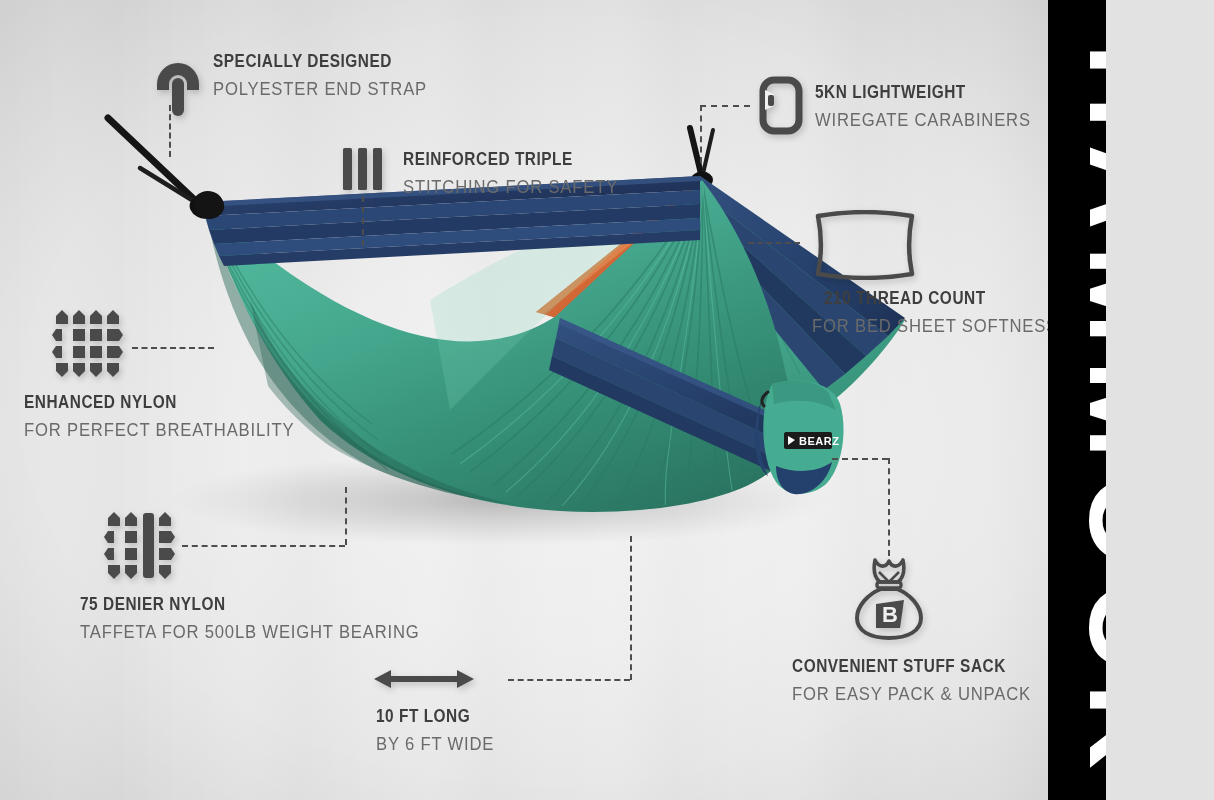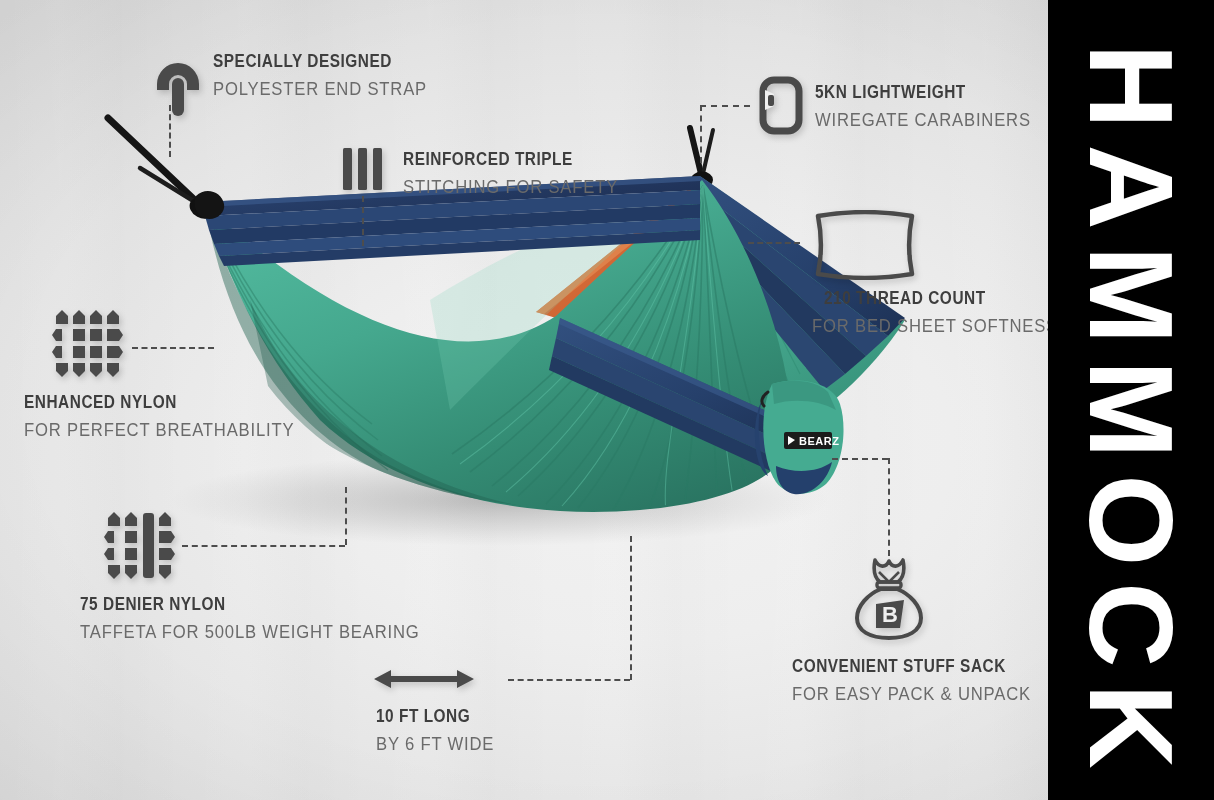--- a/index.html
+++ b/index.html
@@ -2,21 +2,21 @@
 <html><head>
 <meta charset="utf-8">
 <style>
   html,body{margin:0;padding:0;}
   body{
     width:1214px;height:800px;overflow:hidden;
     font-family:"Liberation Sans", sans-serif;
     background:#e2e2e2;
   }
   #stage{
-    position:relative;width:1214px;height:800px;overflow:hidden;
+    position:relative;width:1106px;height:800px;overflow:hidden;
     background:
       radial-gradient(ellipse 78% 72% at 52% 56%, #f2f2f2 0%, #eeeeee 34%, #e4e4e4 68%, #d8d8d8 100%);
   }
   
   #bg-bands{
     position:absolute;inset:0;
     background:repeating-linear-gradient(90deg,
       rgba(255,255,255,0.0) 0px,
       rgba(255,255,255,0.05) 60px,
       rgba(0,0,0,0.012) 120px,

